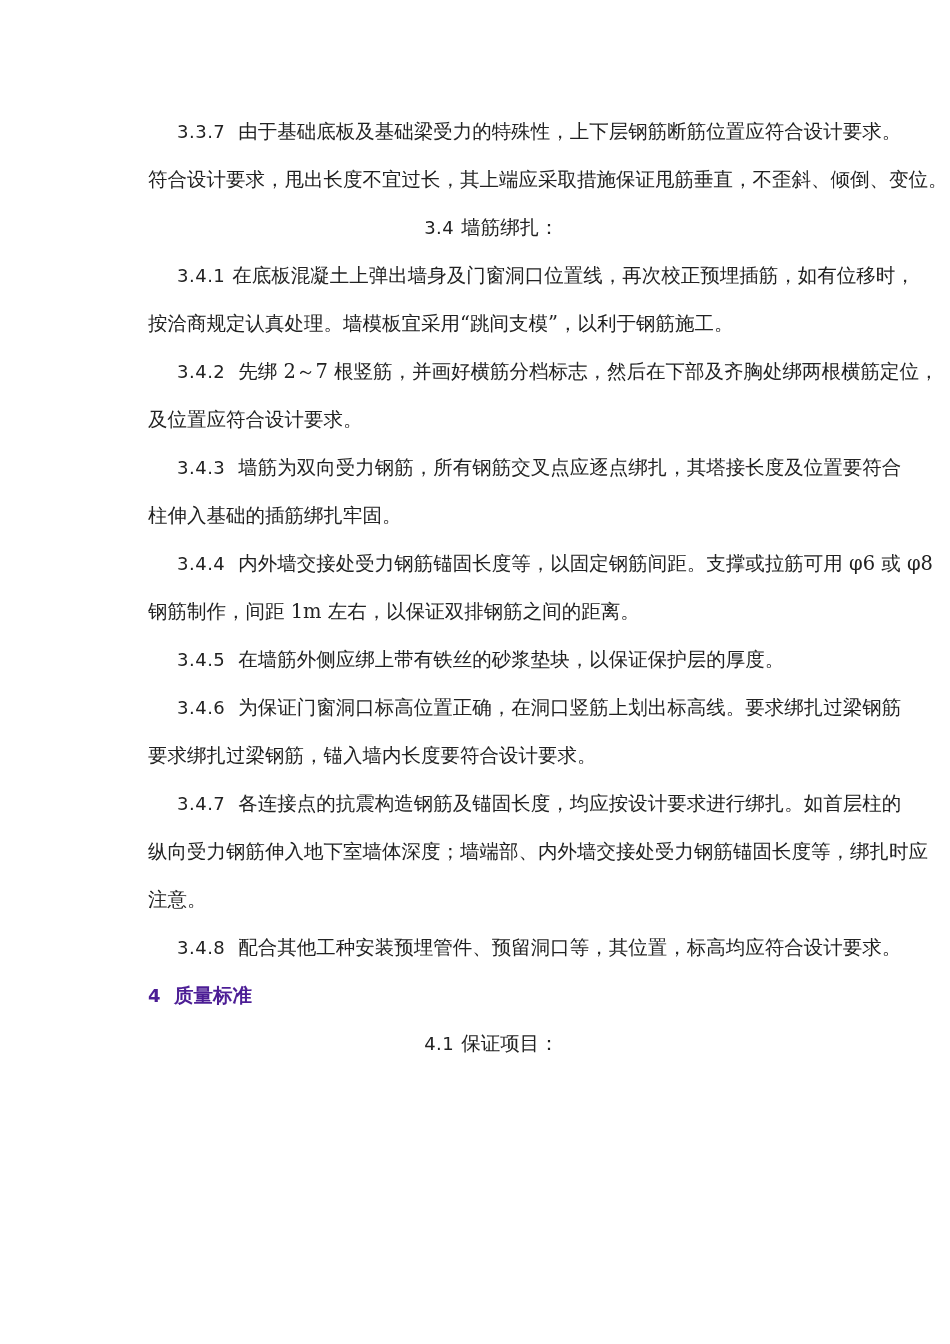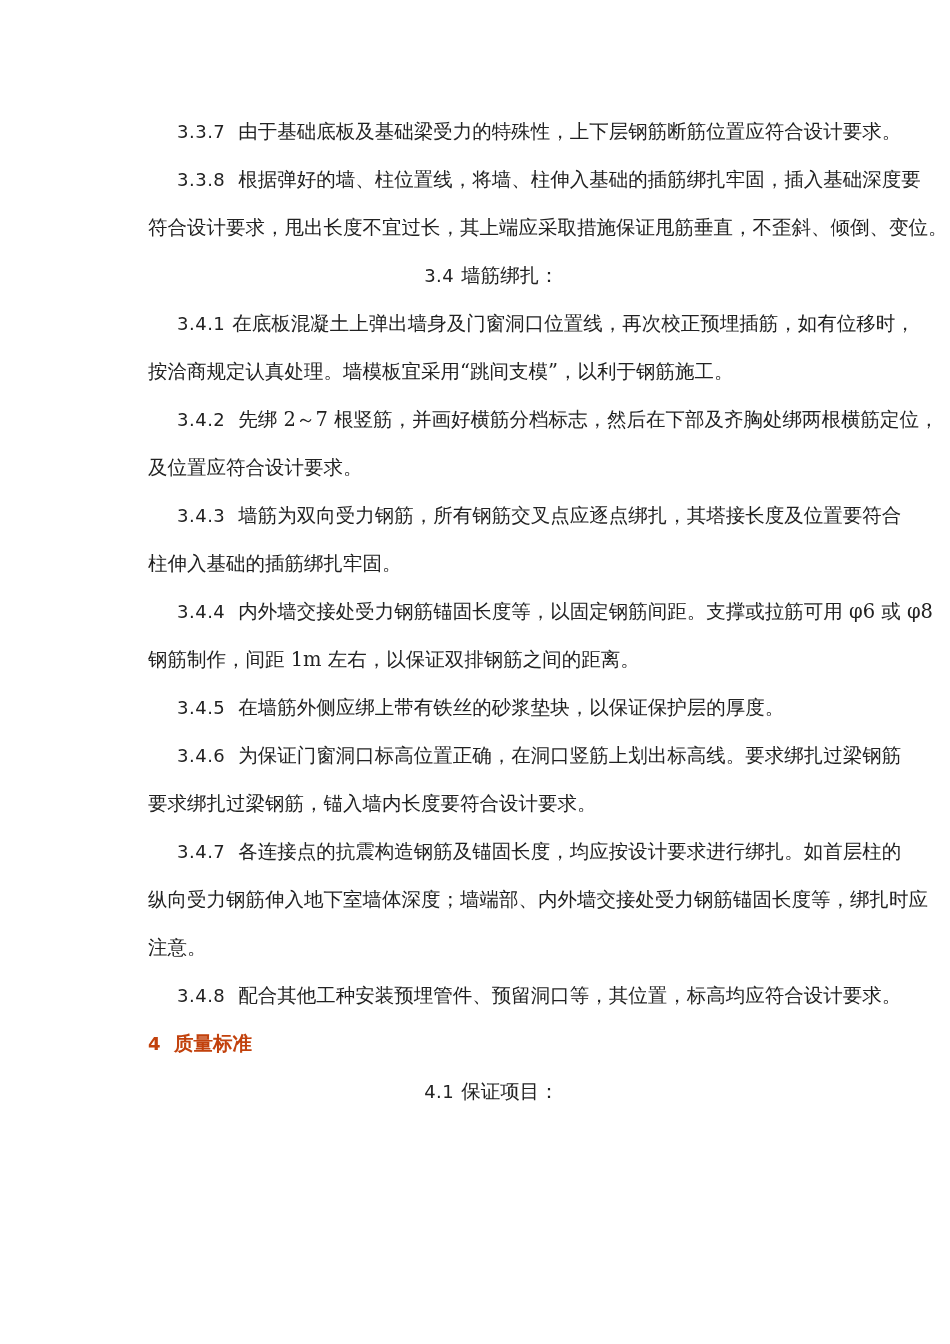--- a/index.html
+++ b/index.html
@@ -39,21 +39,21 @@
     
     padding-left: 29px;
   }
   .line.cont {
     padding-left: 0px;
   }
   .line.heading {
     font-weight: bold;
     font-size: 19.5px;
     padding-left: 0px;
-    color: #c2410c;
+    color: #4c1d95;
   }
   .line.subheading {
     padding-left: 29px;
     text-align: center;
   }
   
   .num {
     font-family: "DejaVu Sans", "Liberation Sans", sans-serif;
     font-size: 18px;
     letter-spacing: 0.5px;
@@ -73,23 +73,20 @@
 </head>
 <body>
 
 <div class="page">
   <div class="doc-body">
 
     <div class="line first">
       <span class="num">3.3.7</span><span class="num-gap"></span><span>由于基础底板及基础梁受力的特殊性，上下层钢筋断筋位置应符合设计要求。</span>
     </div>
 
-    <div class="line first">
-      <span class="num">3.3.8</span><span class="num-gap"></span><span>根据弹好的墙、柱位置线，将墙、柱伸入基础的插筋绑扎牢固，插入基础深度要</span>
-    </div>
     <div class="line cont">
       <span>符合设计要求，甩出长度不宜过长，其上端应采取措施保证甩筋垂直，不歪斜、倾倒、变位。</span>
     </div>
 
     <div class="line subheading">
       <span class="num">3.4</span><span class="num-gap-sm"></span><span>墙筋绑扎：</span>
     </div>
 
     <div class="line subheading">
       <span class="num">3.4.1</span><span class="num-gap-sm"></span><span>在底板混凝土上弹出墙身及门窗洞口位置线，再次校正预埋插筋，如有位移时，</span>

